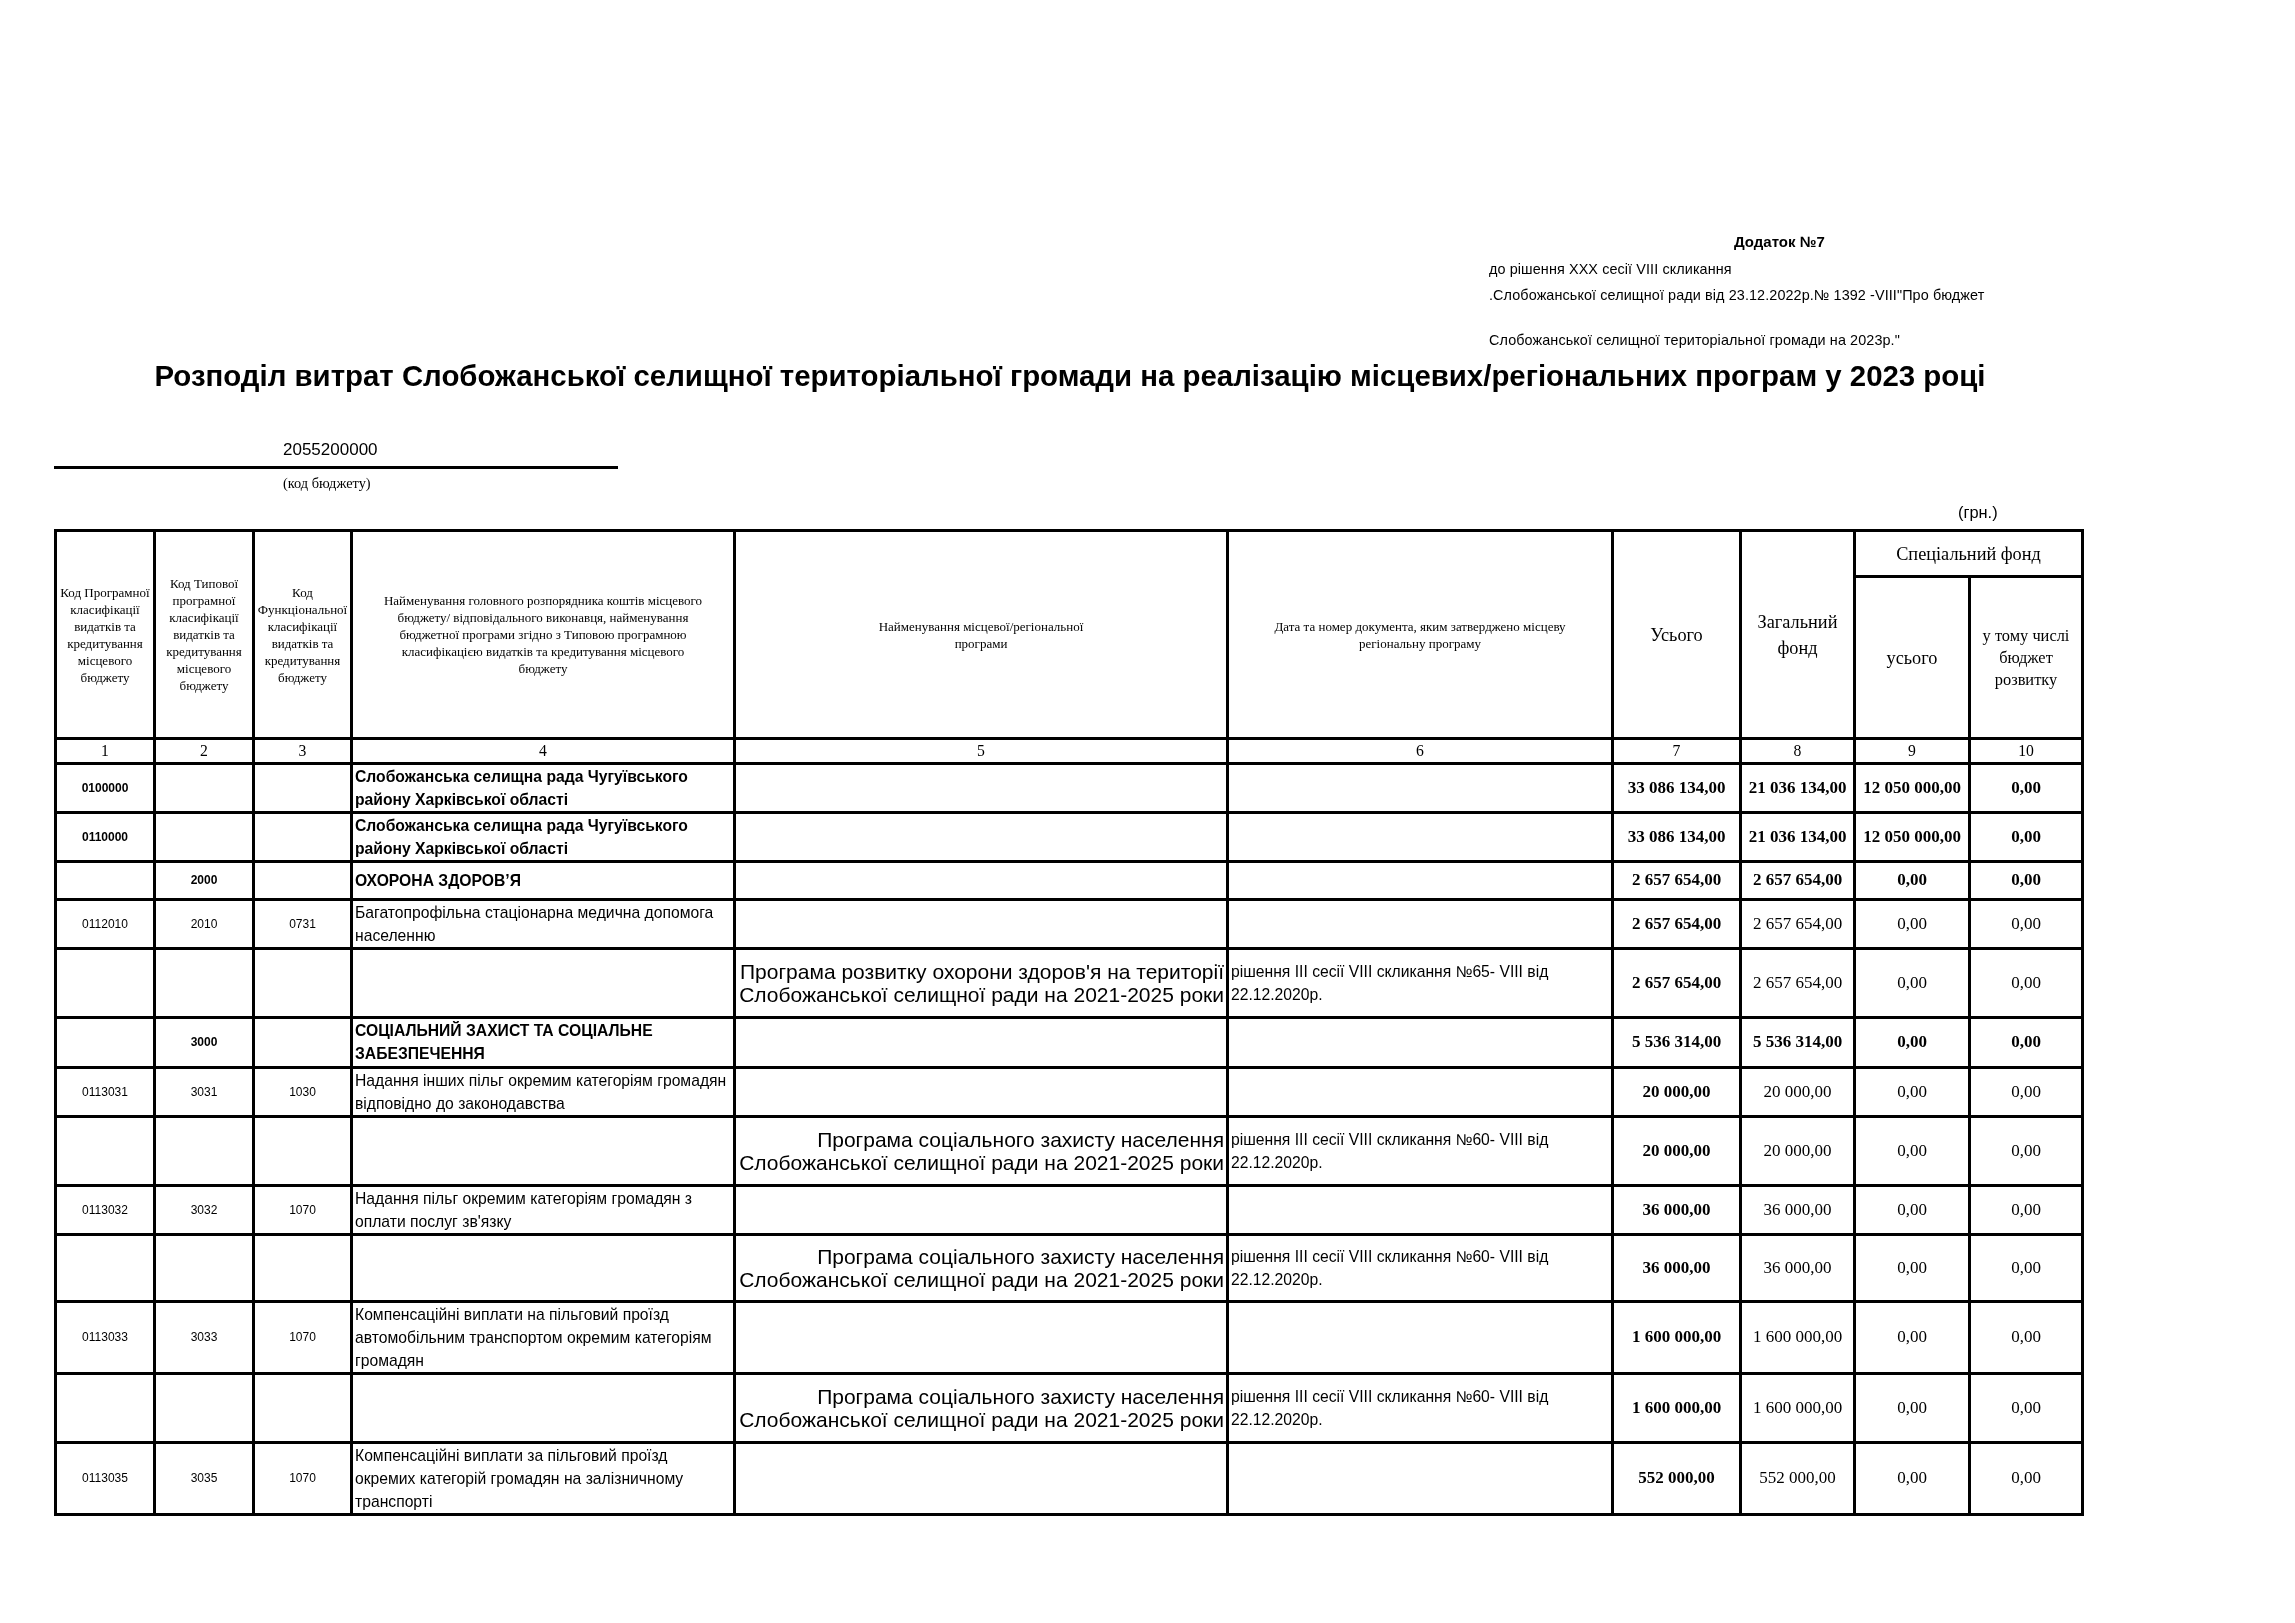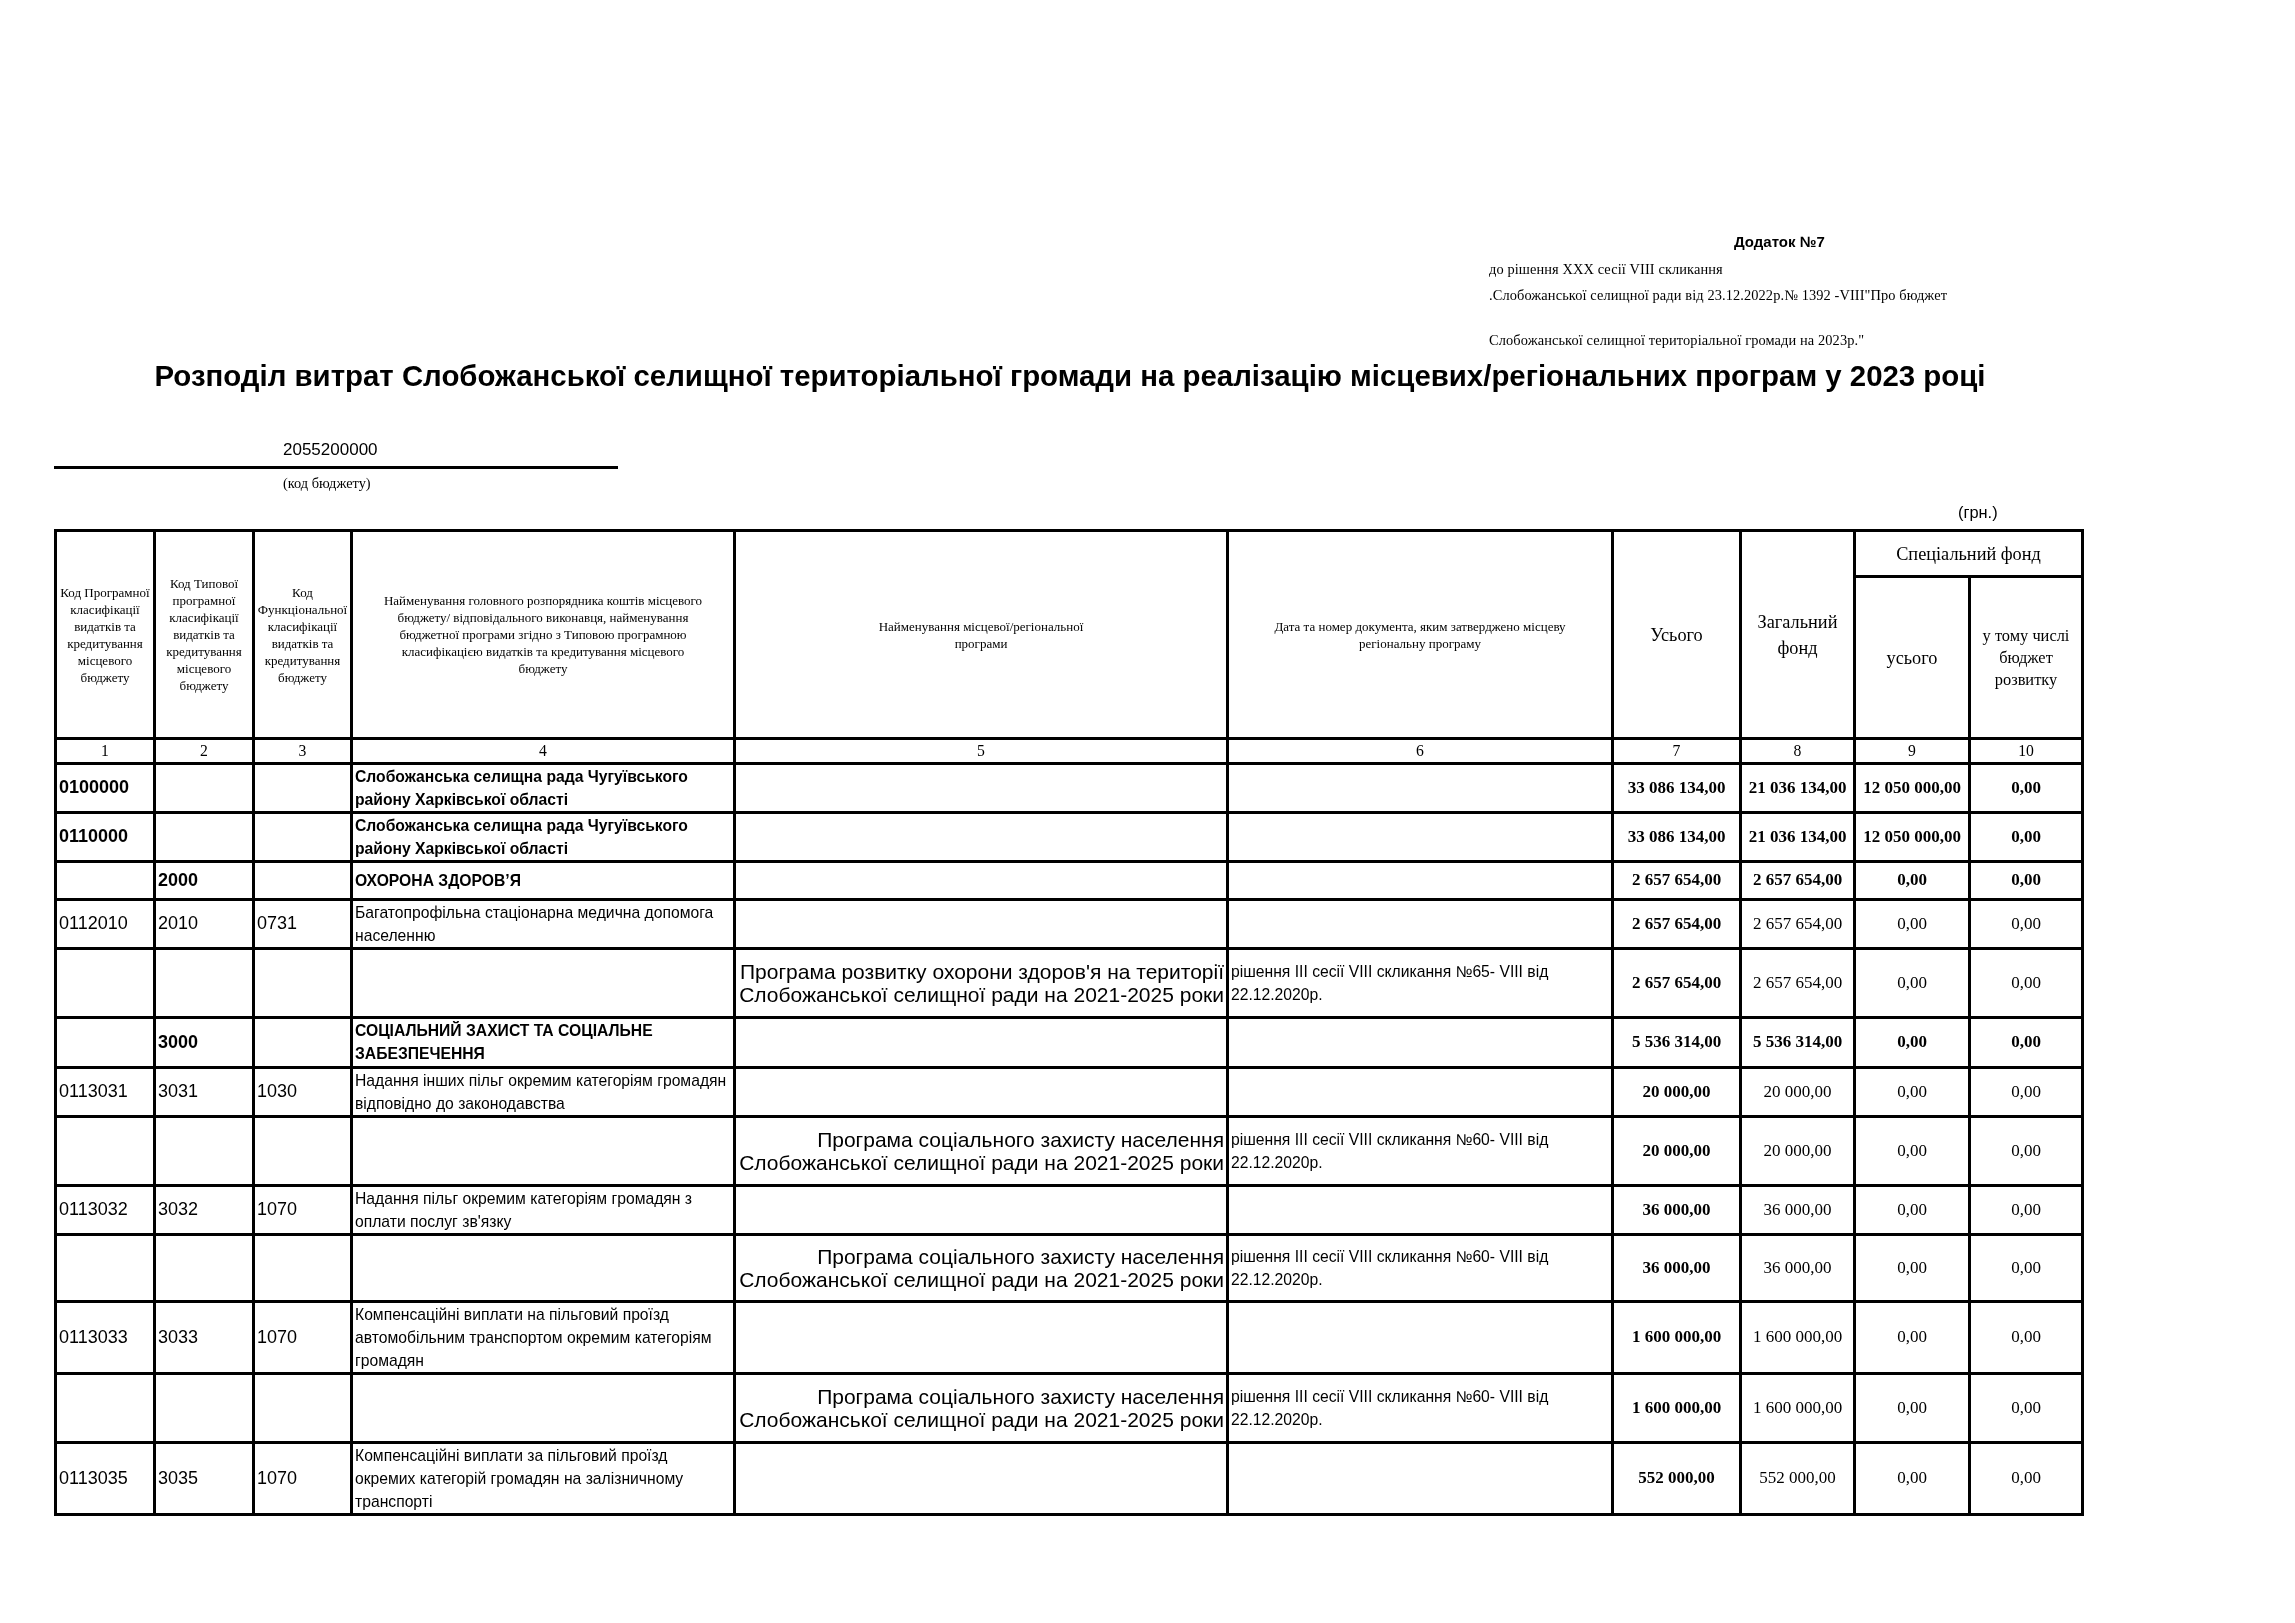--- a/index.html
+++ b/index.html
@@ -2,37 +2,37 @@
 <html style="font-size:10.5px"><head>
 <meta charset="utf-8">
 <style>
   html, body { margin: 0; padding: 0; background: #ffffff; }
   body { width: 2295px; height: 1623px; position: relative; overflow: hidden; color: #000; }
   .sans { font-family: "Liberation Sans", "DejaVu Sans", sans-serif; }
   .serif { font-family: "Liberation Serif", "DejaVu Serif", serif; }
 
   .appendix { position: absolute; left: 1489px; top: 233px; width: 654px; font-size: 14.4px; }
   .appendix .ttl { position: absolute; left: 245px; top: 0; font-weight: bold; font-size: 15px; white-space: nowrap; }
-  .appendix .l { position: absolute; left: 0; white-space: nowrap; letter-spacing: 0.1px; font-family: Liberation Serif, serif; }
+  .appendix .l { position: absolute; left: 0; white-space: nowrap; letter-spacing: 0.1px; }
 
   .doc-title { position: absolute; left: 0; width: 2140px; top: 359px; text-align: center;
                font-size: 29.4px; font-weight: bold; white-space: nowrap; }
 
   .budget-code { position: absolute; left: 283px; top: 440px; font-size: 17px; }
   .budget-line { position: absolute; left: 54px; top: 466px; width: 564px; height: 3.3px; background: #000; }
   .budget-label { position: absolute; left: 283px; top: 475px; font-size: 14.4px; }
   .currency { position: absolute; left: 1958px; top: 503px; font-size: 16.4px; }
 
   table.grid { position: absolute; left: 54px; top: 529px; width: 2028px; border-collapse: collapse; table-layout: fixed; }
   table.grid td, table.grid th { border: 3.3px solid #000; padding: 0 2px; vertical-align: middle; font-weight: normal; }
   th.h { font-size: 13px; line-height: 17px; text-align: center; }
   th.hb { font-size: 18.3px; line-height: 26px; text-align: center; }
   td.num-row { font-size: 15.7px; text-align: center; height: 21.6px; }
 
-  td.code { font-size: 18px; }
+  td.code { text-align: center; font-size: 12px; }
   td.code.b { font-weight: bold; }
   td.name { text-align: left; font-size: 15.7px; line-height: 23px; padding-left: 2px; vertical-align: top; }
   td.name.b { font-weight: bold; }
   td.name.mid { vertical-align: middle; }
   td.prog { text-align: right; font-size: 21px; line-height: 23px; vertical-align: top; padding-top: 1.3px; }
   td.doc { text-align: left; font-size: 15.7px; line-height: 23px; vertical-align: middle; }
   td.money { text-align: center; font-size: 17px; padding-right: 1.3px; }
   td.money.b { font-weight: bold; }
 </style>
 </head>

